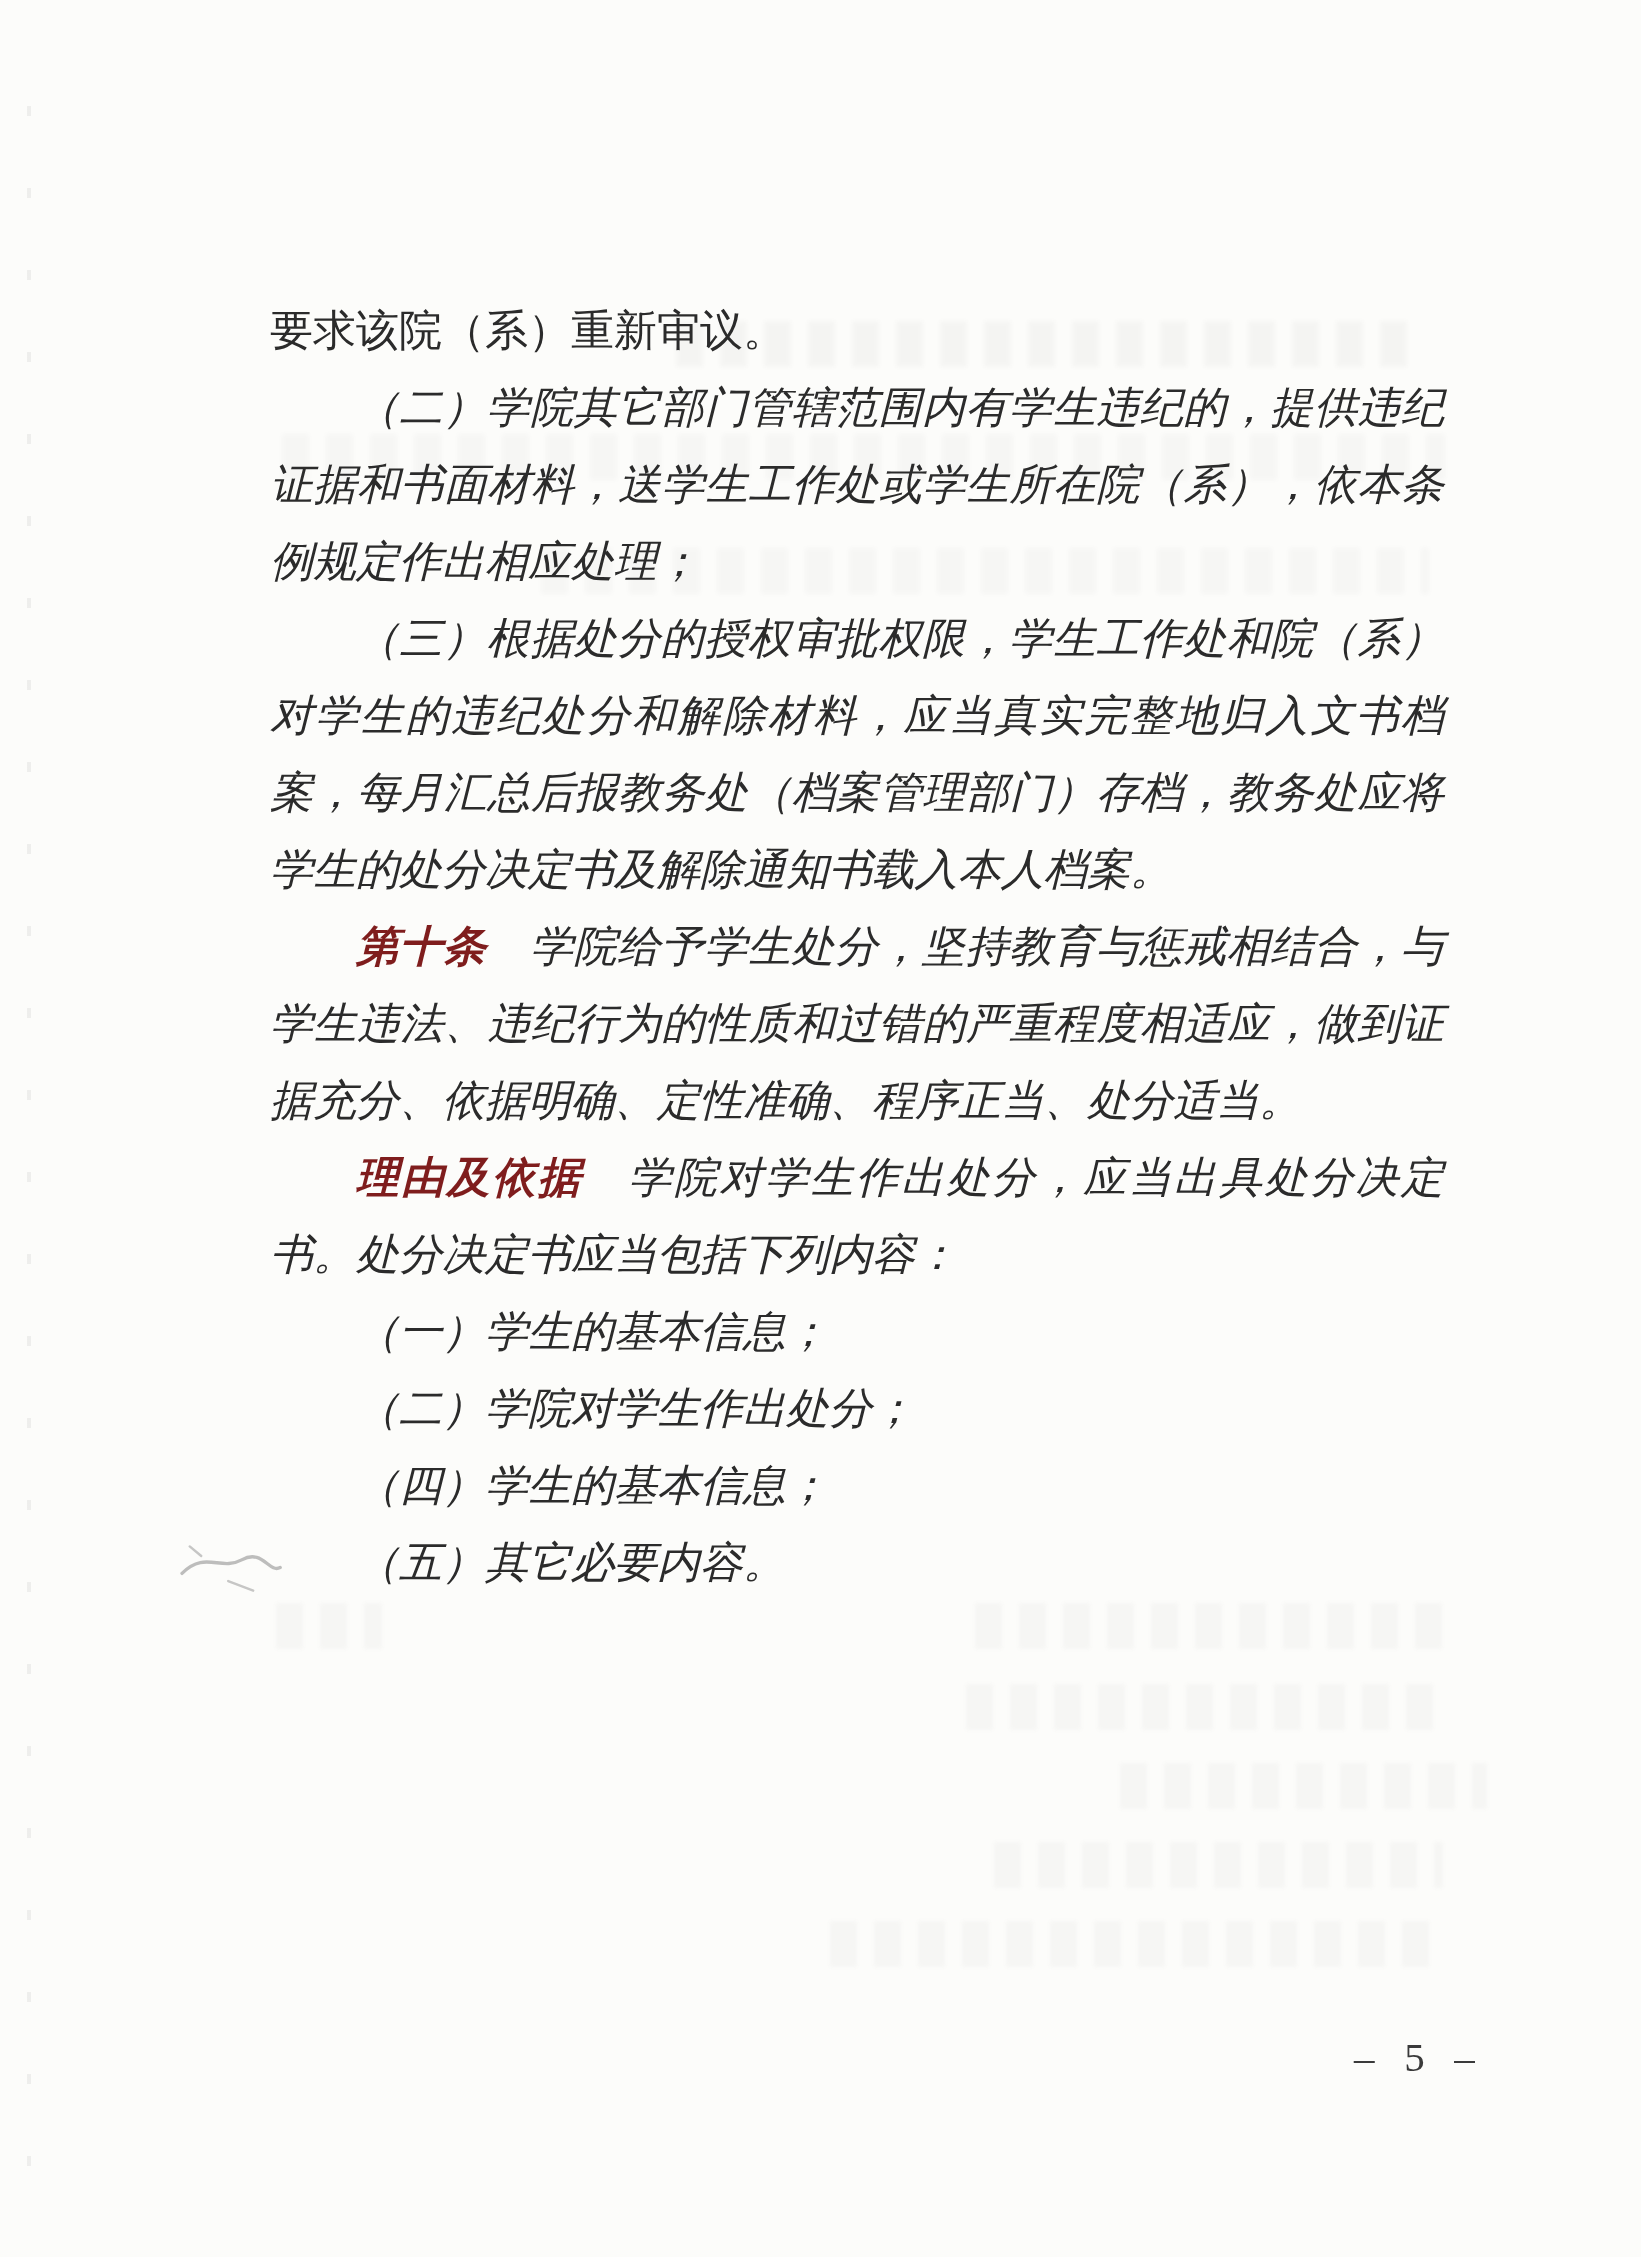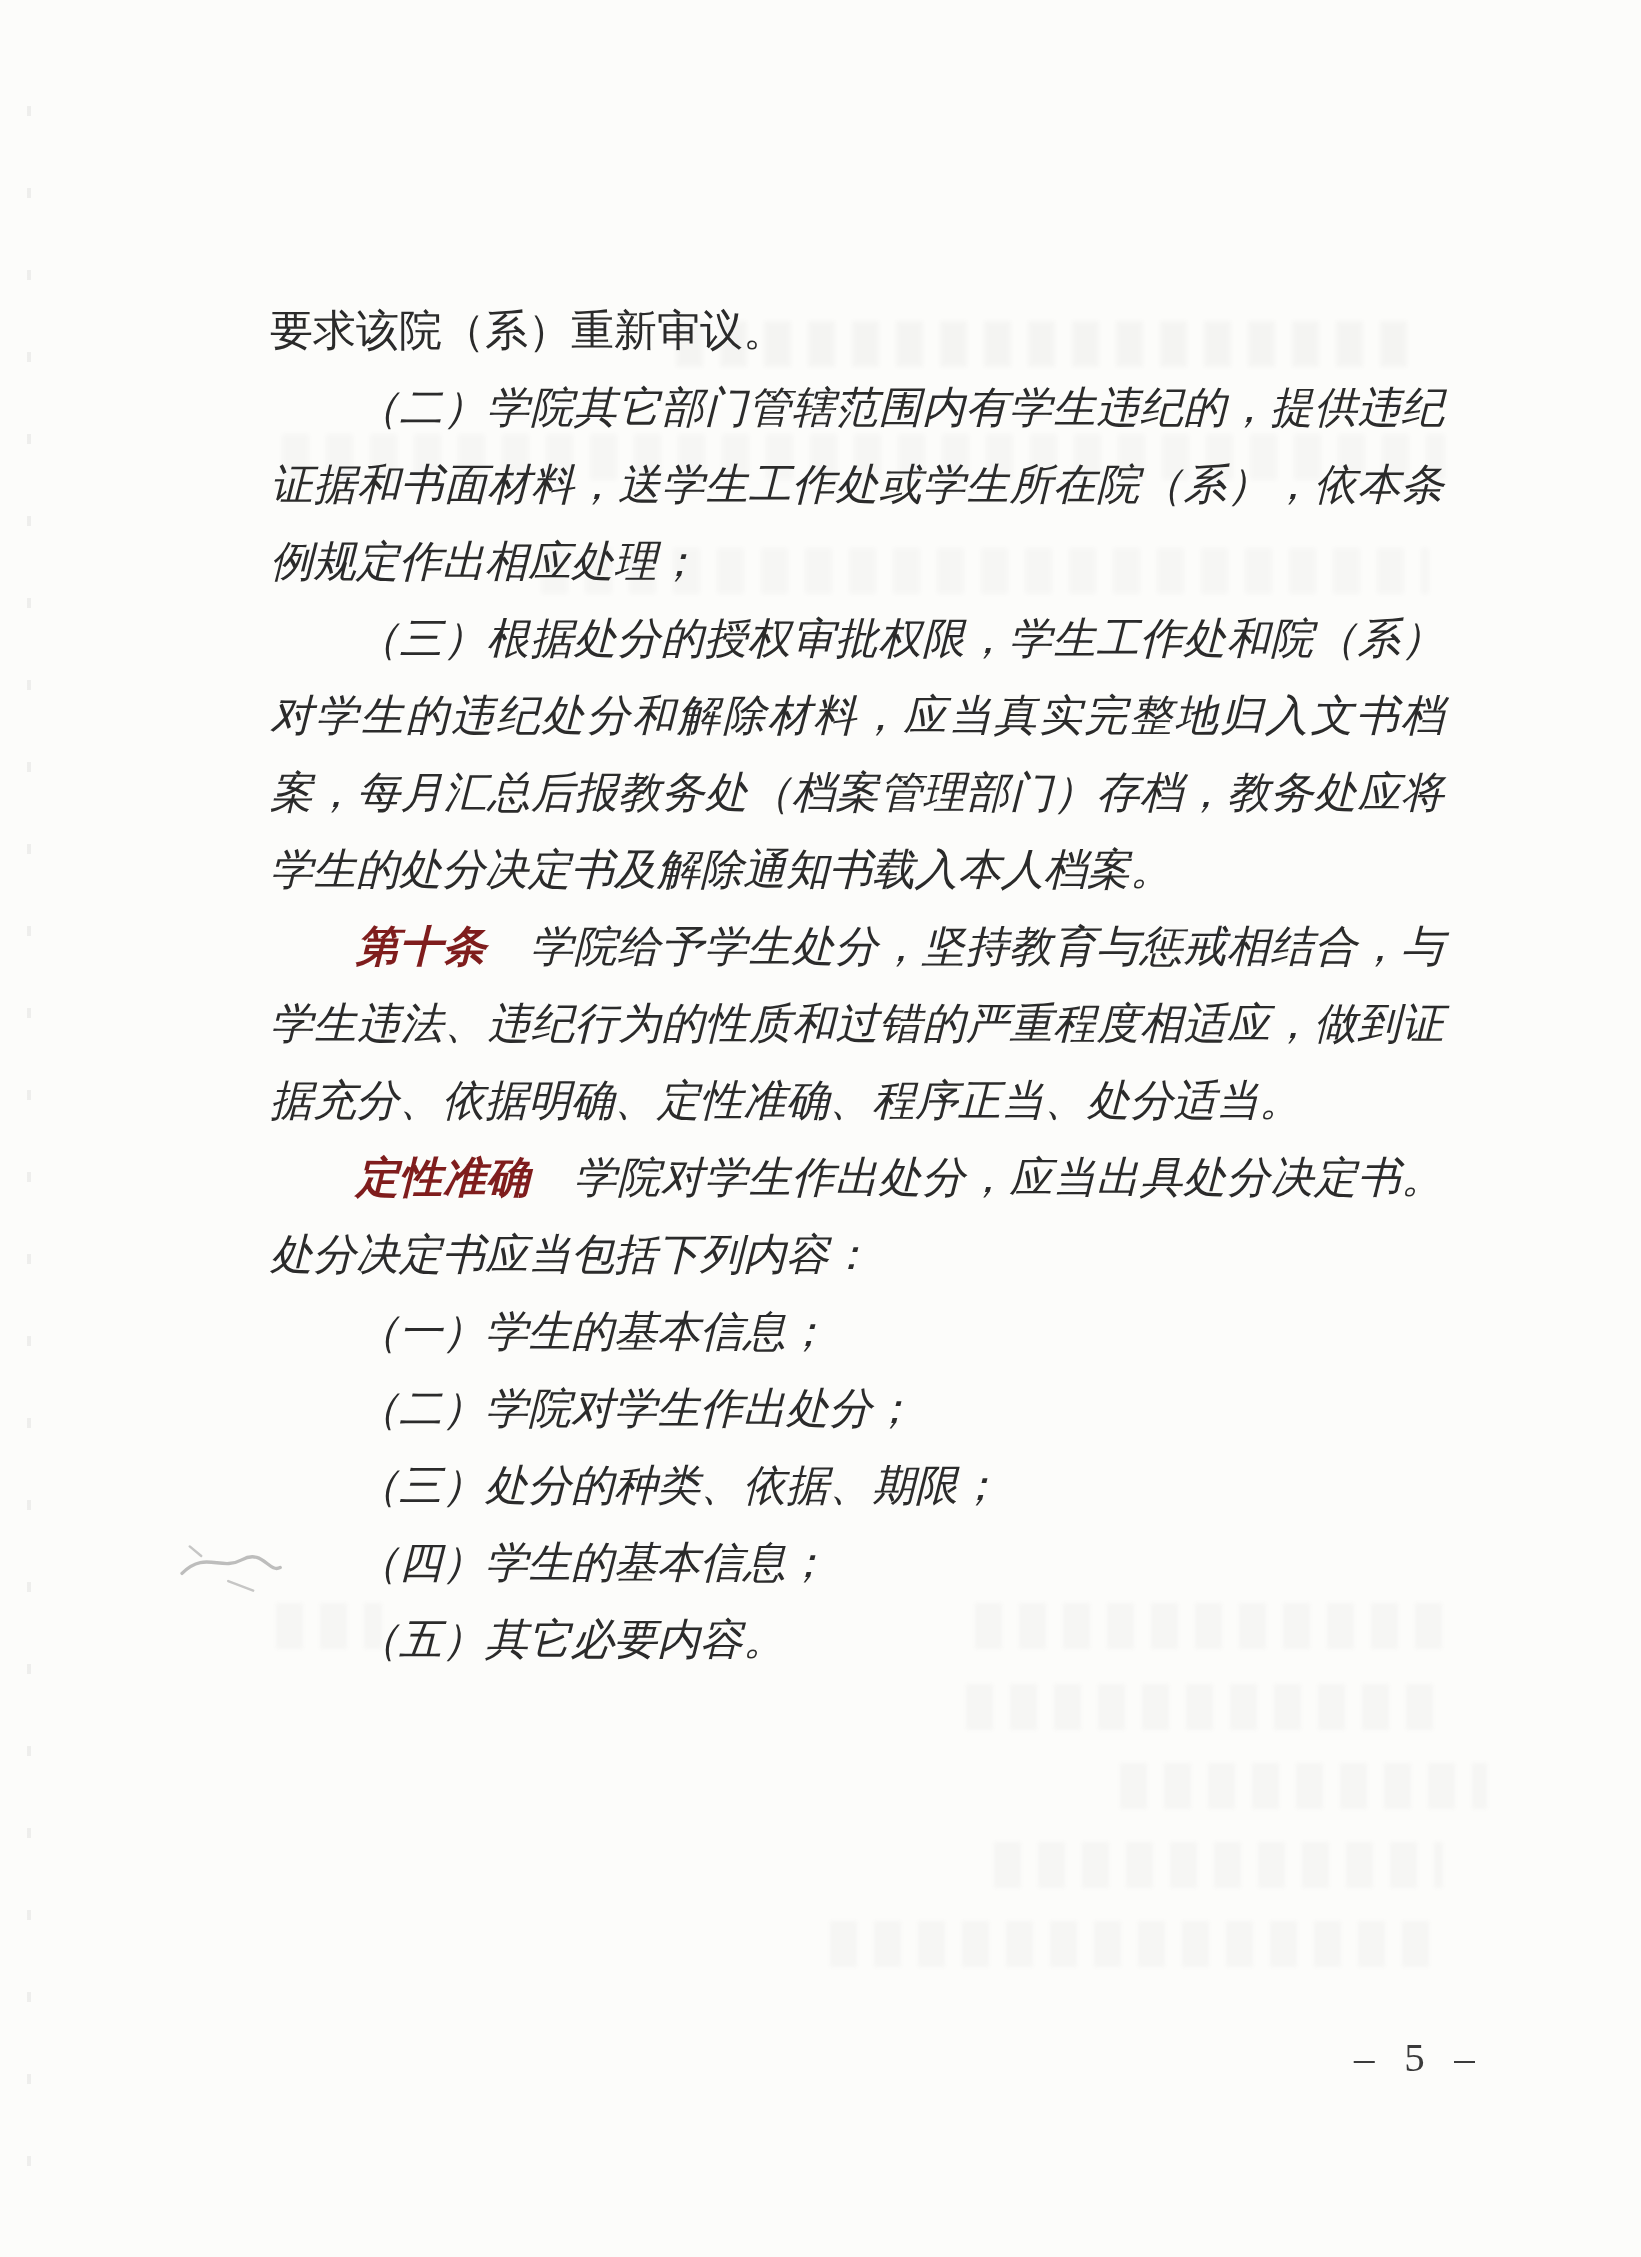--- a/index.html
+++ b/index.html
@@ -99,24 +99,23 @@
     <path d="M10 44 C 34 20, 50 42, 72 30 S 100 44, 112 38" fill="none" stroke="#8a8a8a" stroke-width="3.5" stroke-linecap="round"></path>
     <path d="M58 52 l 26 10" fill="none" stroke="#9a9a9a" stroke-width="2.5" stroke-linecap="round"></path>
     <path d="M30 26 l -12 -10" fill="none" stroke="#9a9a9a" stroke-width="2.5" stroke-linecap="round"></path>
   </svg>
 
   <div class="text-block">
       <p class="para">要求该院（系）重新审议。</p>
       <p class="para indent">（二）学院其它部门管辖范围内有学生违纪的，提供违纪证据和书面材料，送学生工作处或学生所在院（系），依本条例规定作出相应处理；</p>
       <p class="para indent">（三）根据处分的授权审批权限，学生工作处和院（系）对学生的违纪处分和解除材料，应当真实完整地归入文书档案，每月汇总后报教务处（档案管理部门）存档，教务处应将学生的处分决定书及解除通知书载入本人档案。</p>
       <p class="para indent"><span class="lead">第十条</span>　学院给予学生处分，坚持教育与惩戒相结合，与学生违法、违纪行为的性质和过错的严重程度相适应，做到证据充分、依据明确、定性准确、程序正当、处分适当。</p>
-      <p class="para indent"><span class="lead">定性准确</span>　学院对学生作出处分，应当出具处分决定书。处分决定书应当包括下列内容：</p>
+      <p class="para indent"><span class="lead">理由及依据</span>　学院对学生作出处分，应当出具处分决定书。处分决定书应当包括下列内容：</p>
       <p class="para indent">（一）学生的基本信息；</p>
       <p class="para indent">（二）学院对学生作出处分；</p>
-      <p class="para indent">（三）处分的种类、依据、期限；</p>
       <p class="para indent">（四）学生的基本信息；</p>
       <p class="para indent">（五）其它必要内容。</p>
     </div>
 
   <div class="page-number">– 5 –</div>
 
 </div>
 
 
 </body></html>

